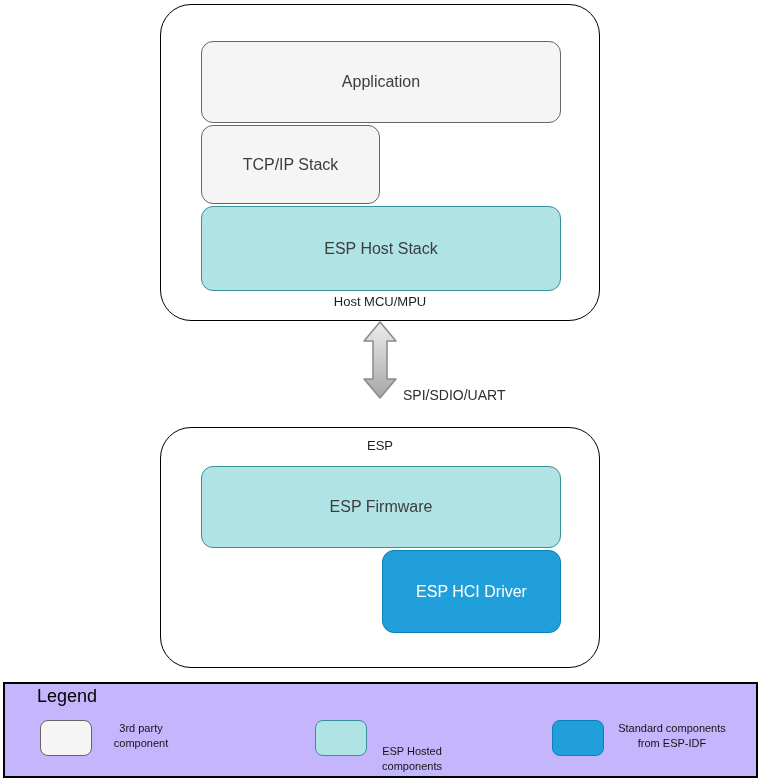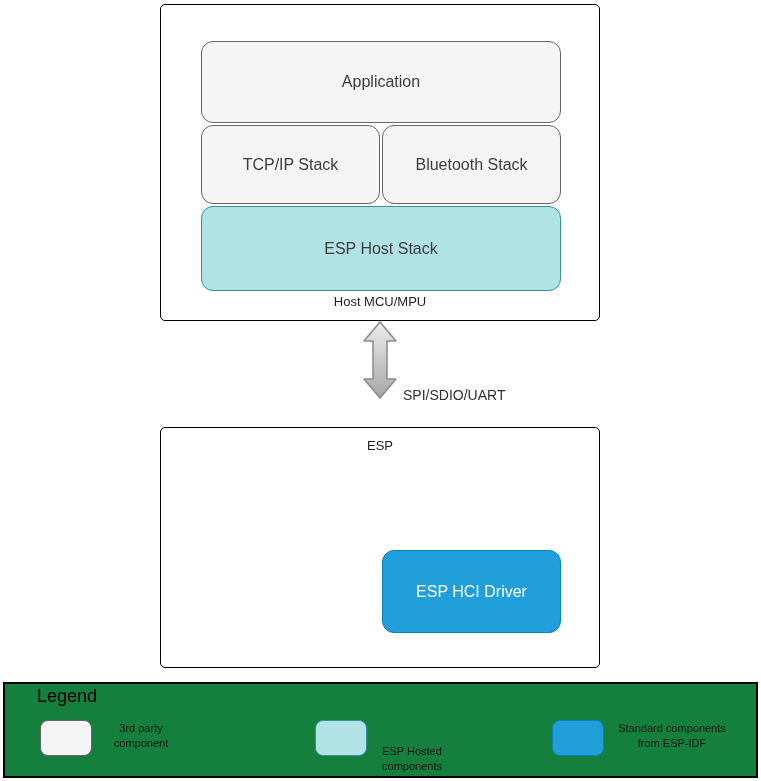--- a/index.html
+++ b/index.html
@@ -12,21 +12,21 @@
     position: relative;
     width: 761px;
     height: 781px;
     background: #ffffff;
     overflow: hidden;
   }
   .container {
     position: absolute;
     background: #ffffff;
     border: 1px solid #000000;
-    border-radius: 5px;
+    border-radius: 31px;
   }
   .host-container { left: 160px; top: 4px; width: 438px; height: 315px; }
   .esp-container  { left: 160px; top: 399px; width: 438px; height: 239px; margin-top: 28px; }
   .box {
     position: absolute;
     border-radius: 12px;
     display: flex;
     align-items: center;
     justify-content: center;
     font-size: 16px;
@@ -68,21 +68,21 @@
     color: #2f2f2f;
     white-space: nowrap;
     margin-top: 36px;
   }
 
   .legend {
     position: absolute;
     left: 3px; top: 682px;
     width: 751px; height: 92px;
     border: 2px solid #000000;
-    background: #15803d;
+    background: #c4b5fd;
   }
   .legend-title {
     position: absolute;
     left: 32px; top: 2px;
     font-size: 18px;
     color: #000000;
   }
   .swatch {
     position: absolute;
     top: 36px;
@@ -112,23 +112,20 @@
 
 <div class="canvas">
 
   <div class="container host-container">
     <div class="box gray app-box">
       <span>Application</span>
     </div>
     <div class="box gray tcpip-box">
       <span>TCP/IP Stack</span>
     </div>
-    <div class="box gray bt-box">
-      <span>Bluetooth Stack</span>
-    </div>
     <div class="box teal esphost-box">
       <span>ESP Host Stack</span>
     </div>
     <div class="container-title host-title">Host MCU/MPU</div>
   </div>
 
   <div class="arrow-wrap">
     <svg width="38" height="78" viewBox="0 0 38 78" xmlns="http://www.w3.org/2000/svg">
       <defs>
         <linearGradient id="arrowGrad" x1="0" y1="0" x2="0" y2="1">
@@ -136,20 +133,23 @@
           <stop offset="1" stop-color="#a6a6a6"></stop>
         </linearGradient>
       </defs>
       <polygon points="19,1 35,20 26,20 26,58 35,58 19,77 3,58 12,58 12,20 3,20" fill="url(#arrowGrad)" stroke="#8a8a8a" stroke-width="1.5" stroke-linejoin="round"></polygon>
     </svg>
   </div>
   <div class="link-label">SPI/SDIO/UART</div>
 
   <div class="container esp-container">
     <div class="container-title esp-title">ESP</div>
+    <div class="box teal firmware-box">
+      <span>ESP Firmware</span>
+    </div>
     <div class="box blue hci-box">
       <span>ESP HCI Driver</span>
     </div>
   </div>
 
   <div class="legend">
     <div class="legend-title">Legend</div>
 
     <div class="swatch gray swatch-1"></div>
     <div class="legend-label label-1">

